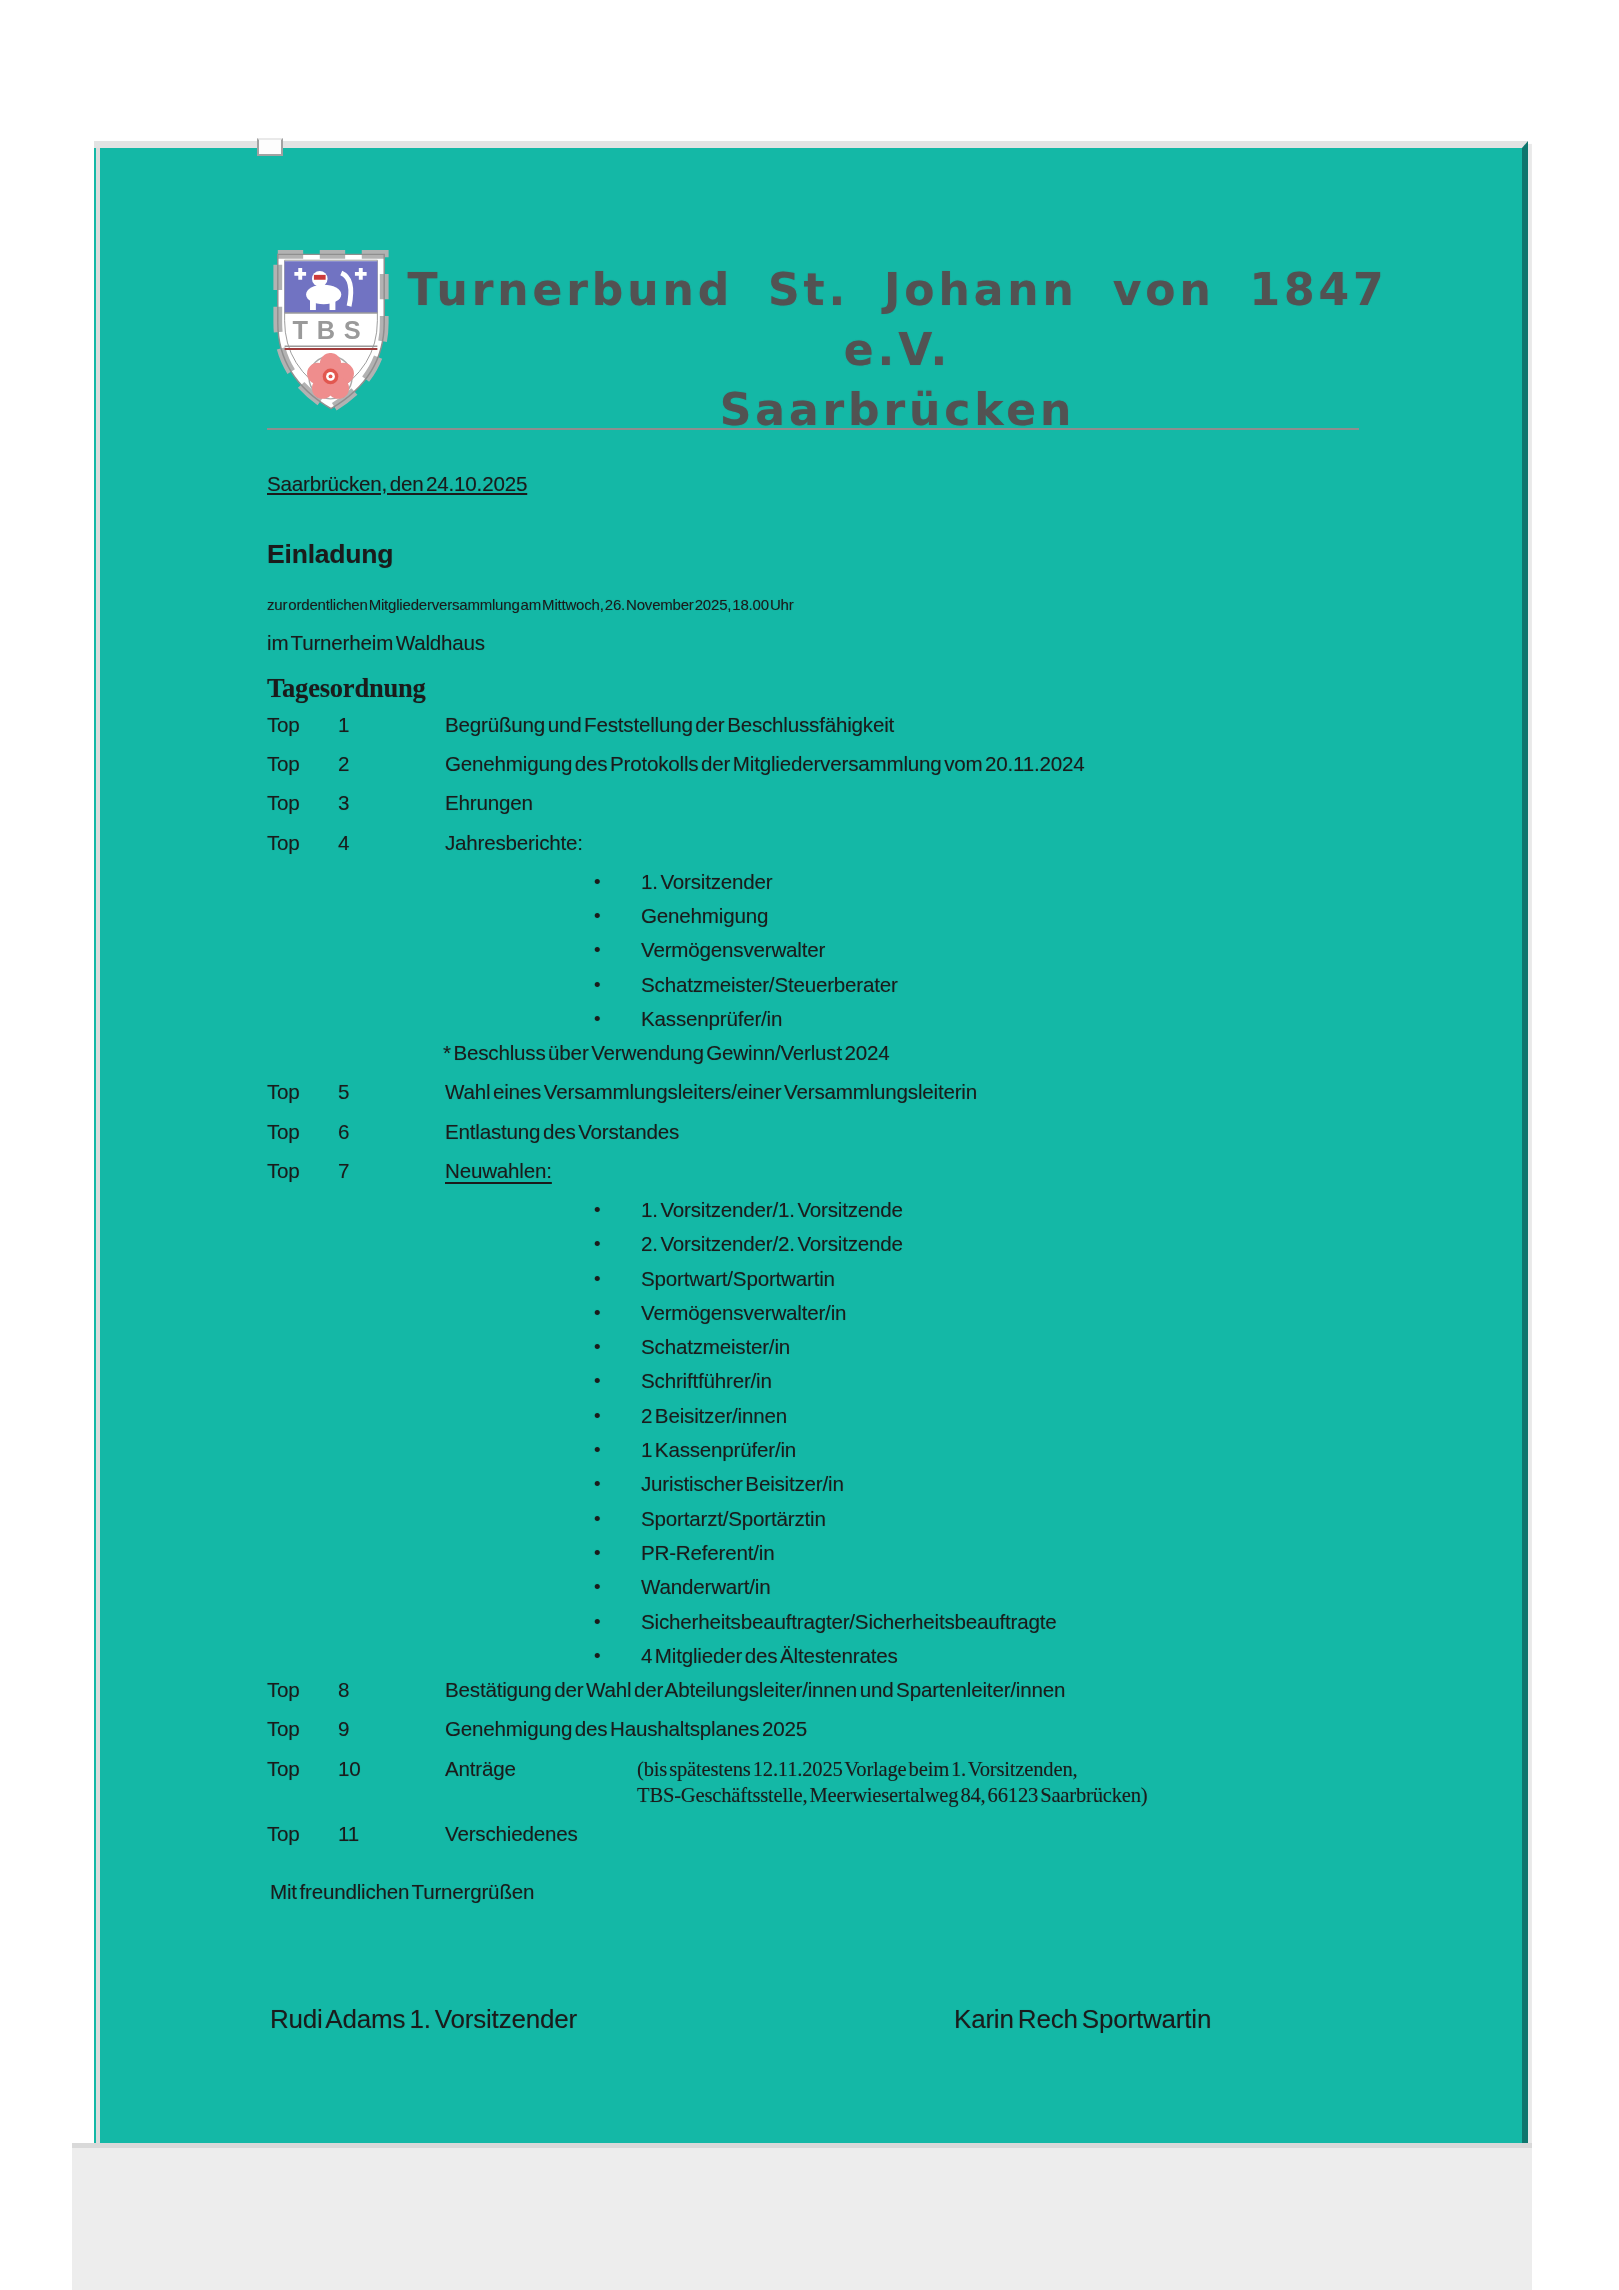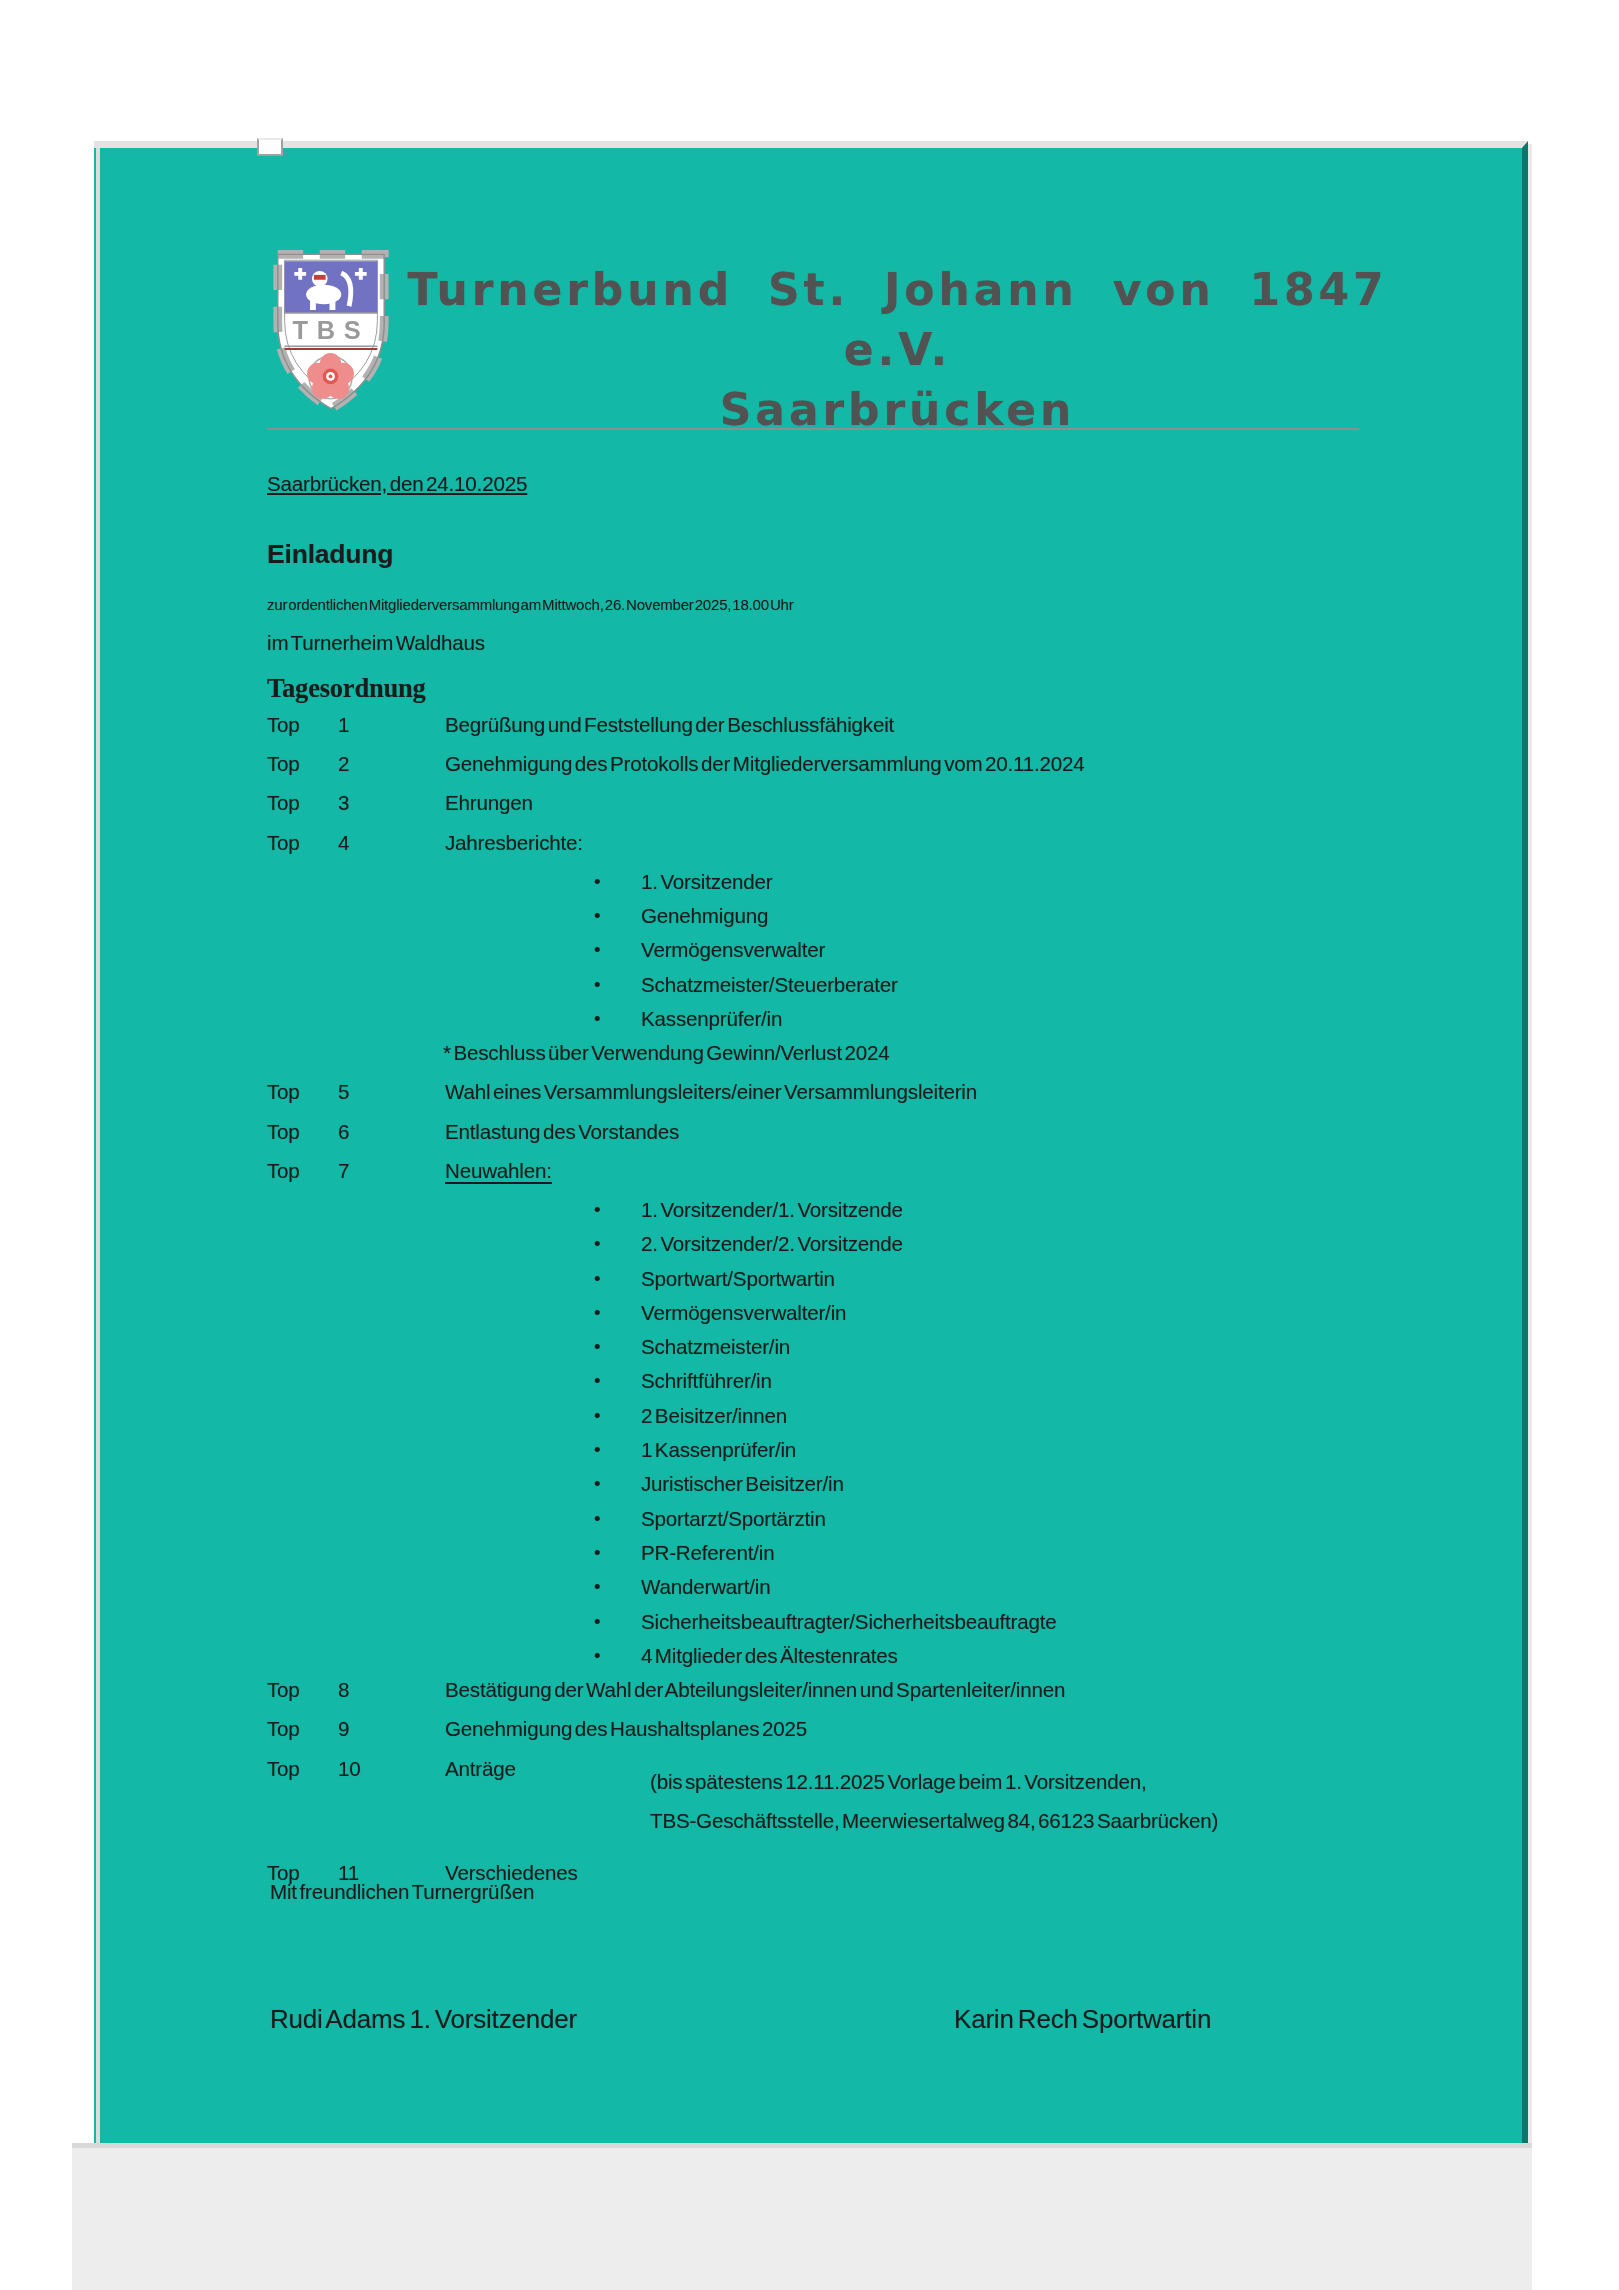--- a/index.html
+++ b/index.html
@@ -41,21 +41,21 @@
   .intro2{top:483px;font-size:20.6px;}
   .tagesordnung{top:525px;font-size:26.5px;font-weight:bold;margin:0;font-family:Liberation Serif, serif;}
   .agenda{position:absolute;left:173px;top:564px;width:1117px;font-size:20.6px;line-height:26.5px;}
   .arow{display:flex;margin-bottom:12.7px;}
   .a-top{width:71px;flex:none;}
   .a-num{width:107px;flex:none;}
   .a-text{flex:1;}
   .a-text.u{text-decoration:underline;text-underline-offset:3.9px;}
   .with-aside{display:flex;}
   .a-label{width:192px;flex:none;}
-  .aside div{margin:13px;}
+  .aside div{margin:0;font-family:Liberation Serif, serif;}
   .brow{display:flex;margin-bottom:7.8px;}
   .dot{flex:none;margin-left:327px;width:47px;font-size:18.6px;}
   .anote{margin-left:176px;margin-bottom:12.7px;}
   .closing{position:absolute;left:176px;top:1732px;font-size:20.6px;}
   .signatures{position:absolute;left:176px;top:1856px;width:1108px;font-size:26px;}
   .sig-right{position:absolute;left:684px;top:0;}
 </style>
 </head>
 <body>
 

